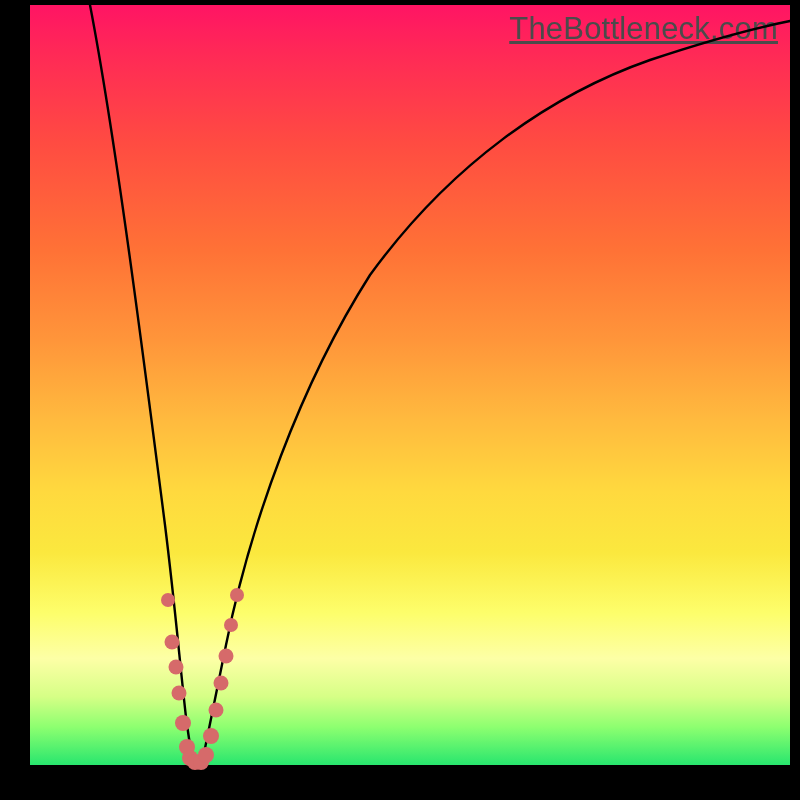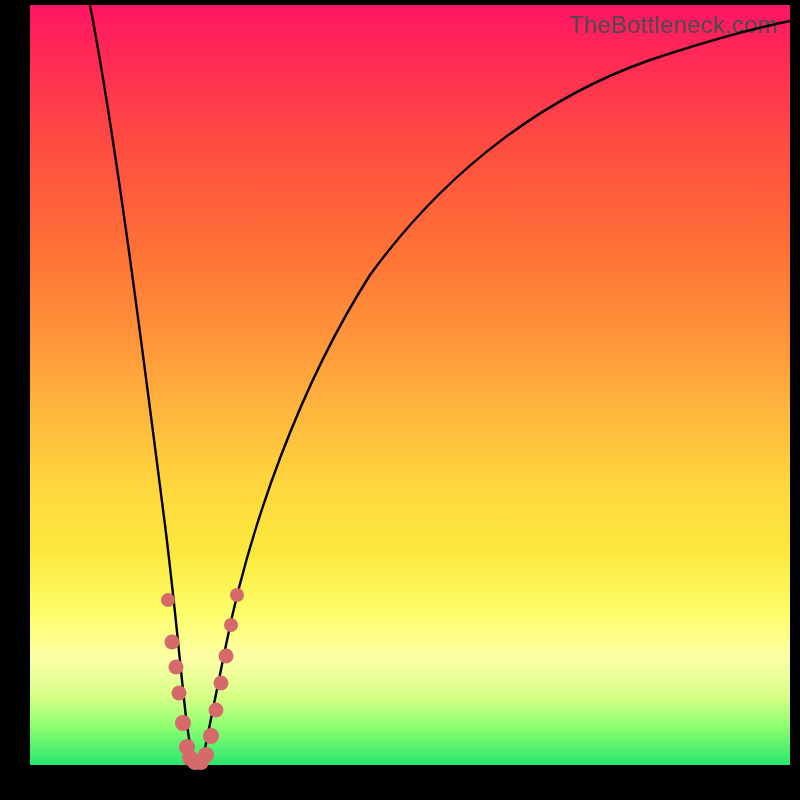--- a/index.html
+++ b/index.html
@@ -38,24 +38,25 @@
       #d6ff86 91%,
       #8dff70 95%,
       #28e66e 100%
     );
   }
   .watermark {
     position: absolute;
     top: 6px;
     right: 12px;
     color: #4b4b4b;
-    font-size: 24px;
+    font-size: 31px;
     letter-spacing: 0.2px;
     font-weight: 400;
     user-select: none;
+    text-decoration: underline;
   }
   svg.curve {
     position: absolute;
     left: 0;
     top: 0;
     width: 760px;
     height: 760px;
     overflow: visible;
   }
 </style>

